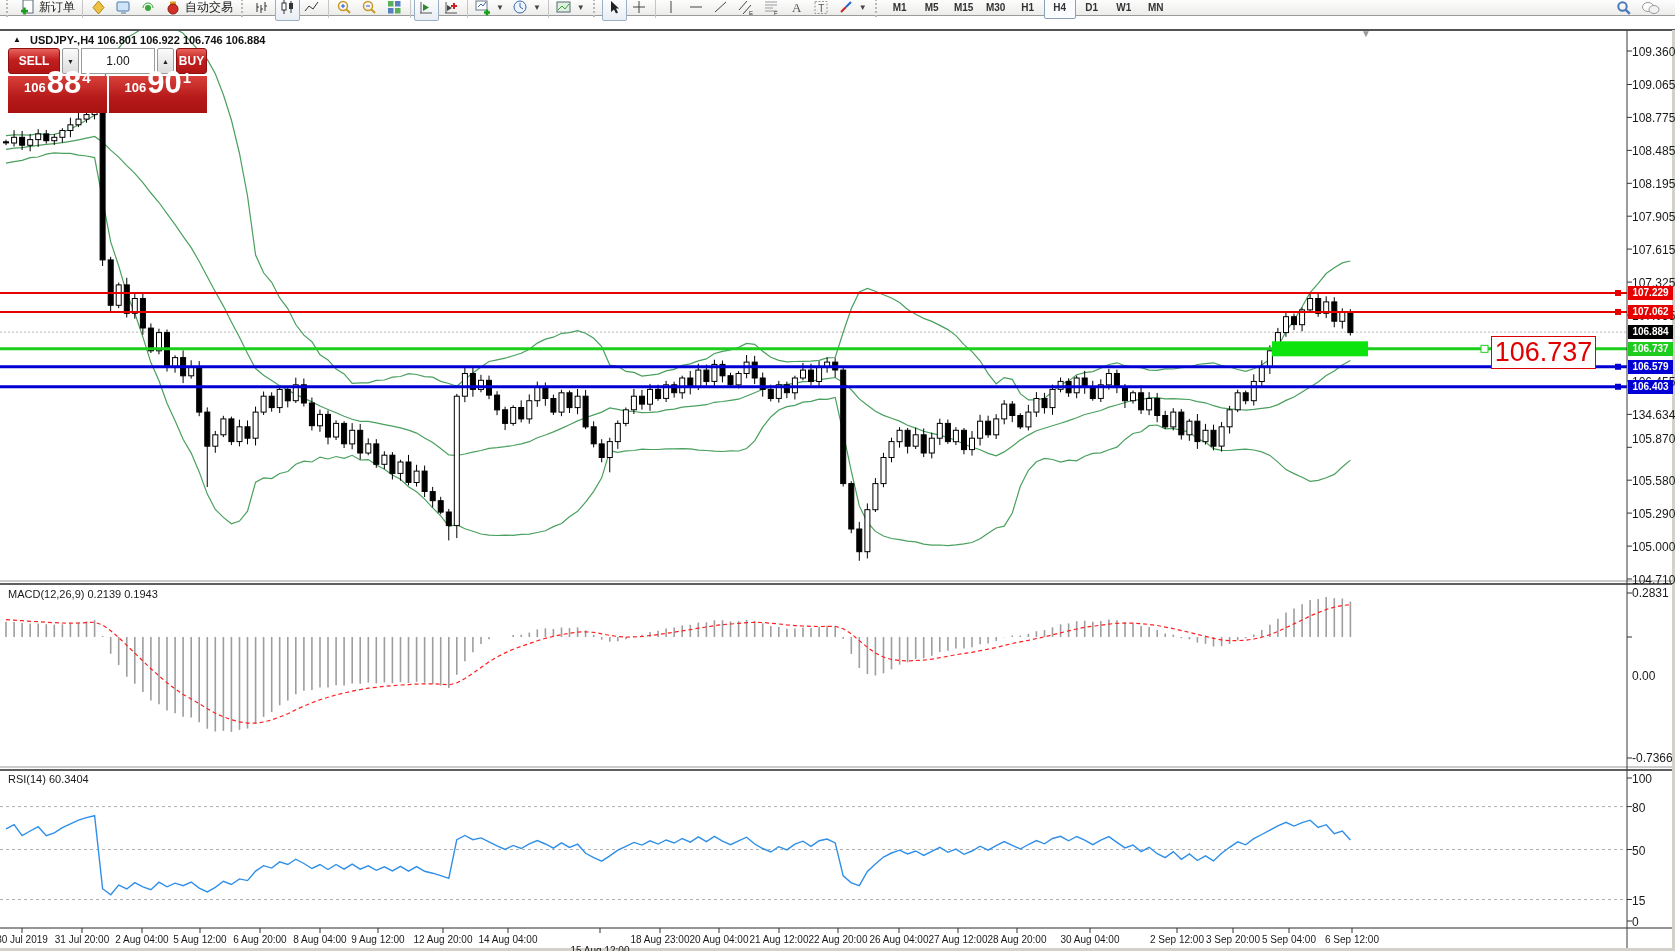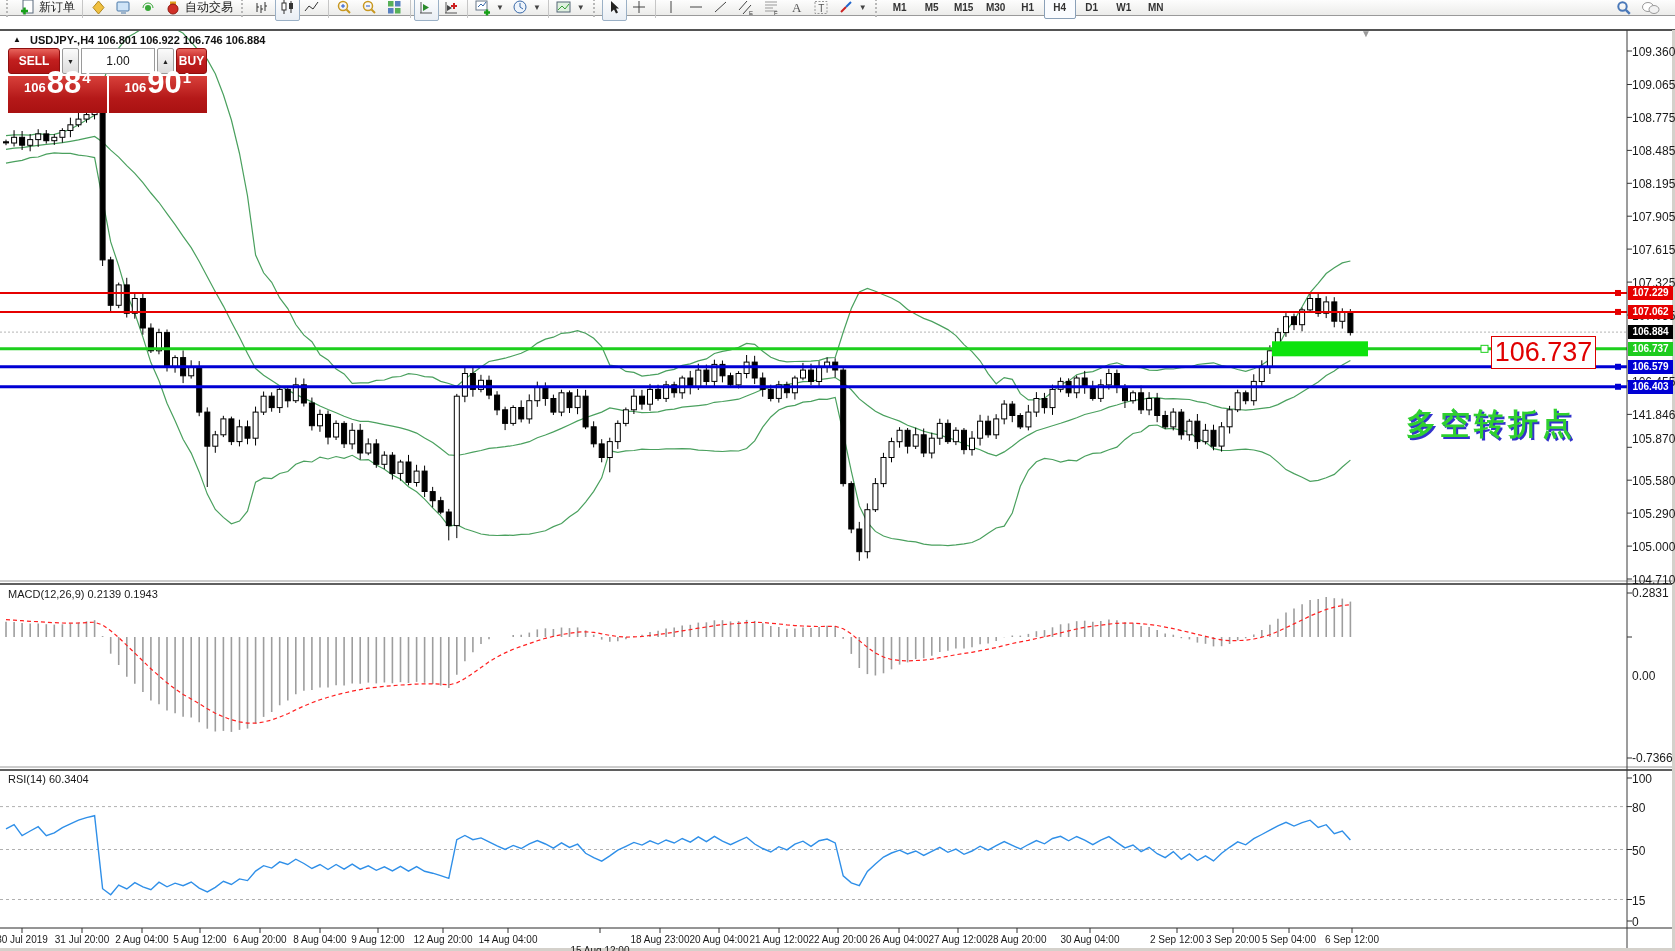--- a/index.html
+++ b/index.html
@@ -887,34 +887,33 @@
     </div>
   </div>
 </div>
 
 <div class="abs pane-label" style="left:8px;top:588px;">MACD(12,26,9) 0.2139 0.1943</div>
 <div class="abs pane-label" style="left:8px;top:773px;">RSI(14) 60.3404</div>
 
 <div id="level-box" class="abs">
   <span>106.737</span>
 </div>
-<div id="cn-note" class="abs">多空转折点</div>
 
 <div id="gen-labels">
       <div class="abs tick-label" style="top: 45px;">109.360</div>
       <div class="abs tick-label" style="top: 78.4967px;">109.065</div>
       <div class="abs tick-label" style="top: 111.426px;">108.775</div>
       <div class="abs tick-label" style="top: 144.355px;">108.485</div>
       <div class="abs tick-label" style="top: 177.283px;">108.195</div>
       <div class="abs tick-label" style="top: 210.212px;">107.905</div>
       <div class="abs tick-label" style="top: 243.141px;">107.615</div>
       <div class="abs tick-label" style="top: 276.07px;">107.325</div>
       <div class="abs tick-label" style="top: 308.999px;">107.035</div>
       <div class="abs tick-label" style="top: 374.857px;">106.455</div>
-      <div class="abs tick-label" style="top: 408.354px;">141.846</div>
+      <div class="abs tick-label" style="top: 408.354px;">134.634</div>
       <div class="abs tick-label" style="top: 432px;">105.870</div>
       <div class="abs tick-label" style="top: 474.211px;">105.580</div>
       <div class="abs tick-label" style="top: 507.14px;">105.290</div>
       <div class="abs tick-label" style="top: 540.069px;">105.000</div>
       <div class="abs tick-label" style="top: 572.998px;">104.710</div>
       <div class="abs price-tag" style="top: 285.971px; background: rgb(230, 0, 0);">107.229</div>
       <div class="abs price-tag" style="top: 304.933px; background: rgb(230, 0, 0);">107.062</div>
       <div class="abs price-tag" style="top: 325.145px; background: rgb(0, 0, 0);">106.884</div>
       <div class="abs price-tag" style="top: 341.836px; background: rgb(30, 204, 30);">106.737</div>
       <div class="abs price-tag" style="top: 359.777px; background: rgb(0, 0, 212);">106.579</div>

